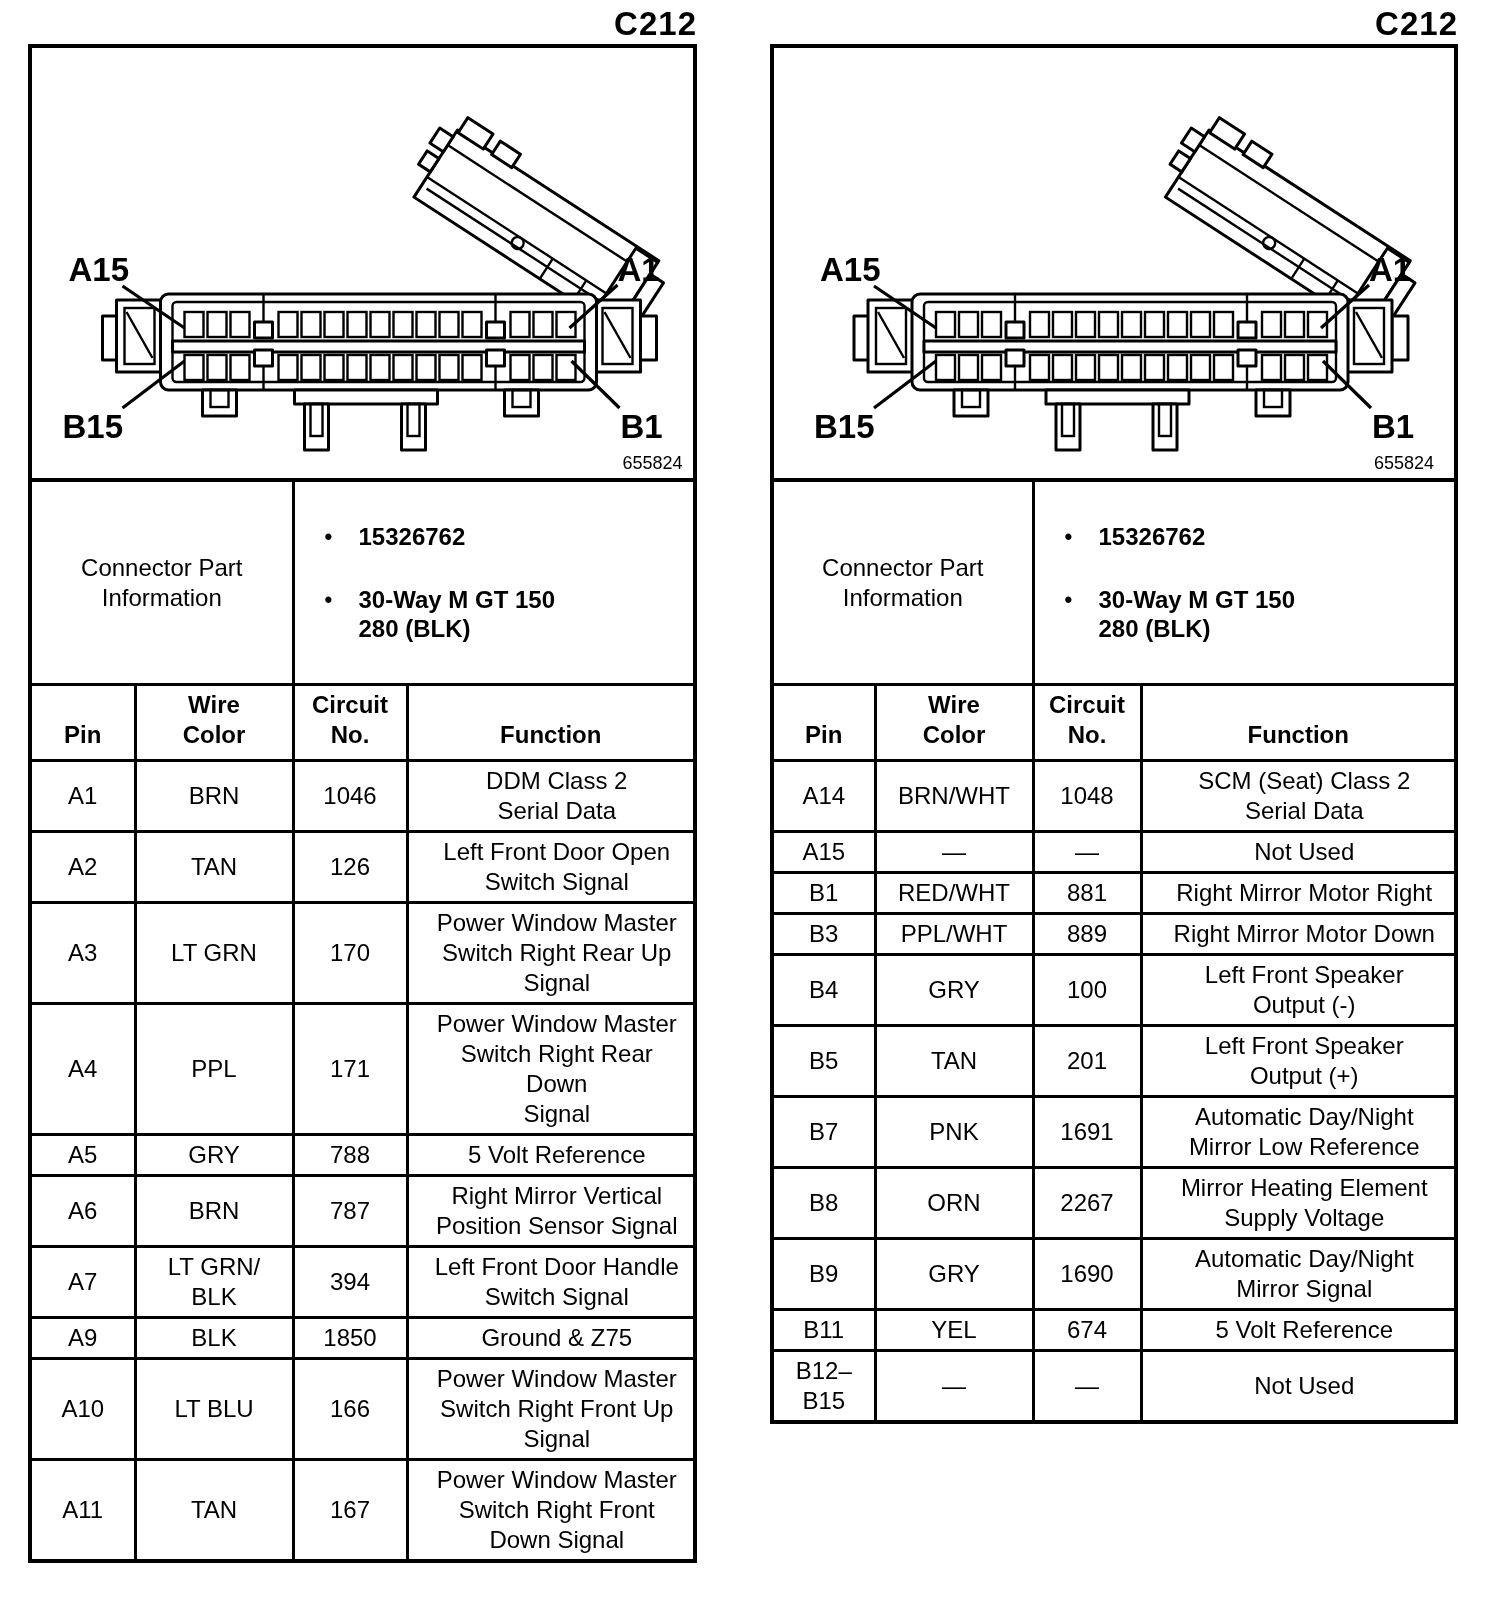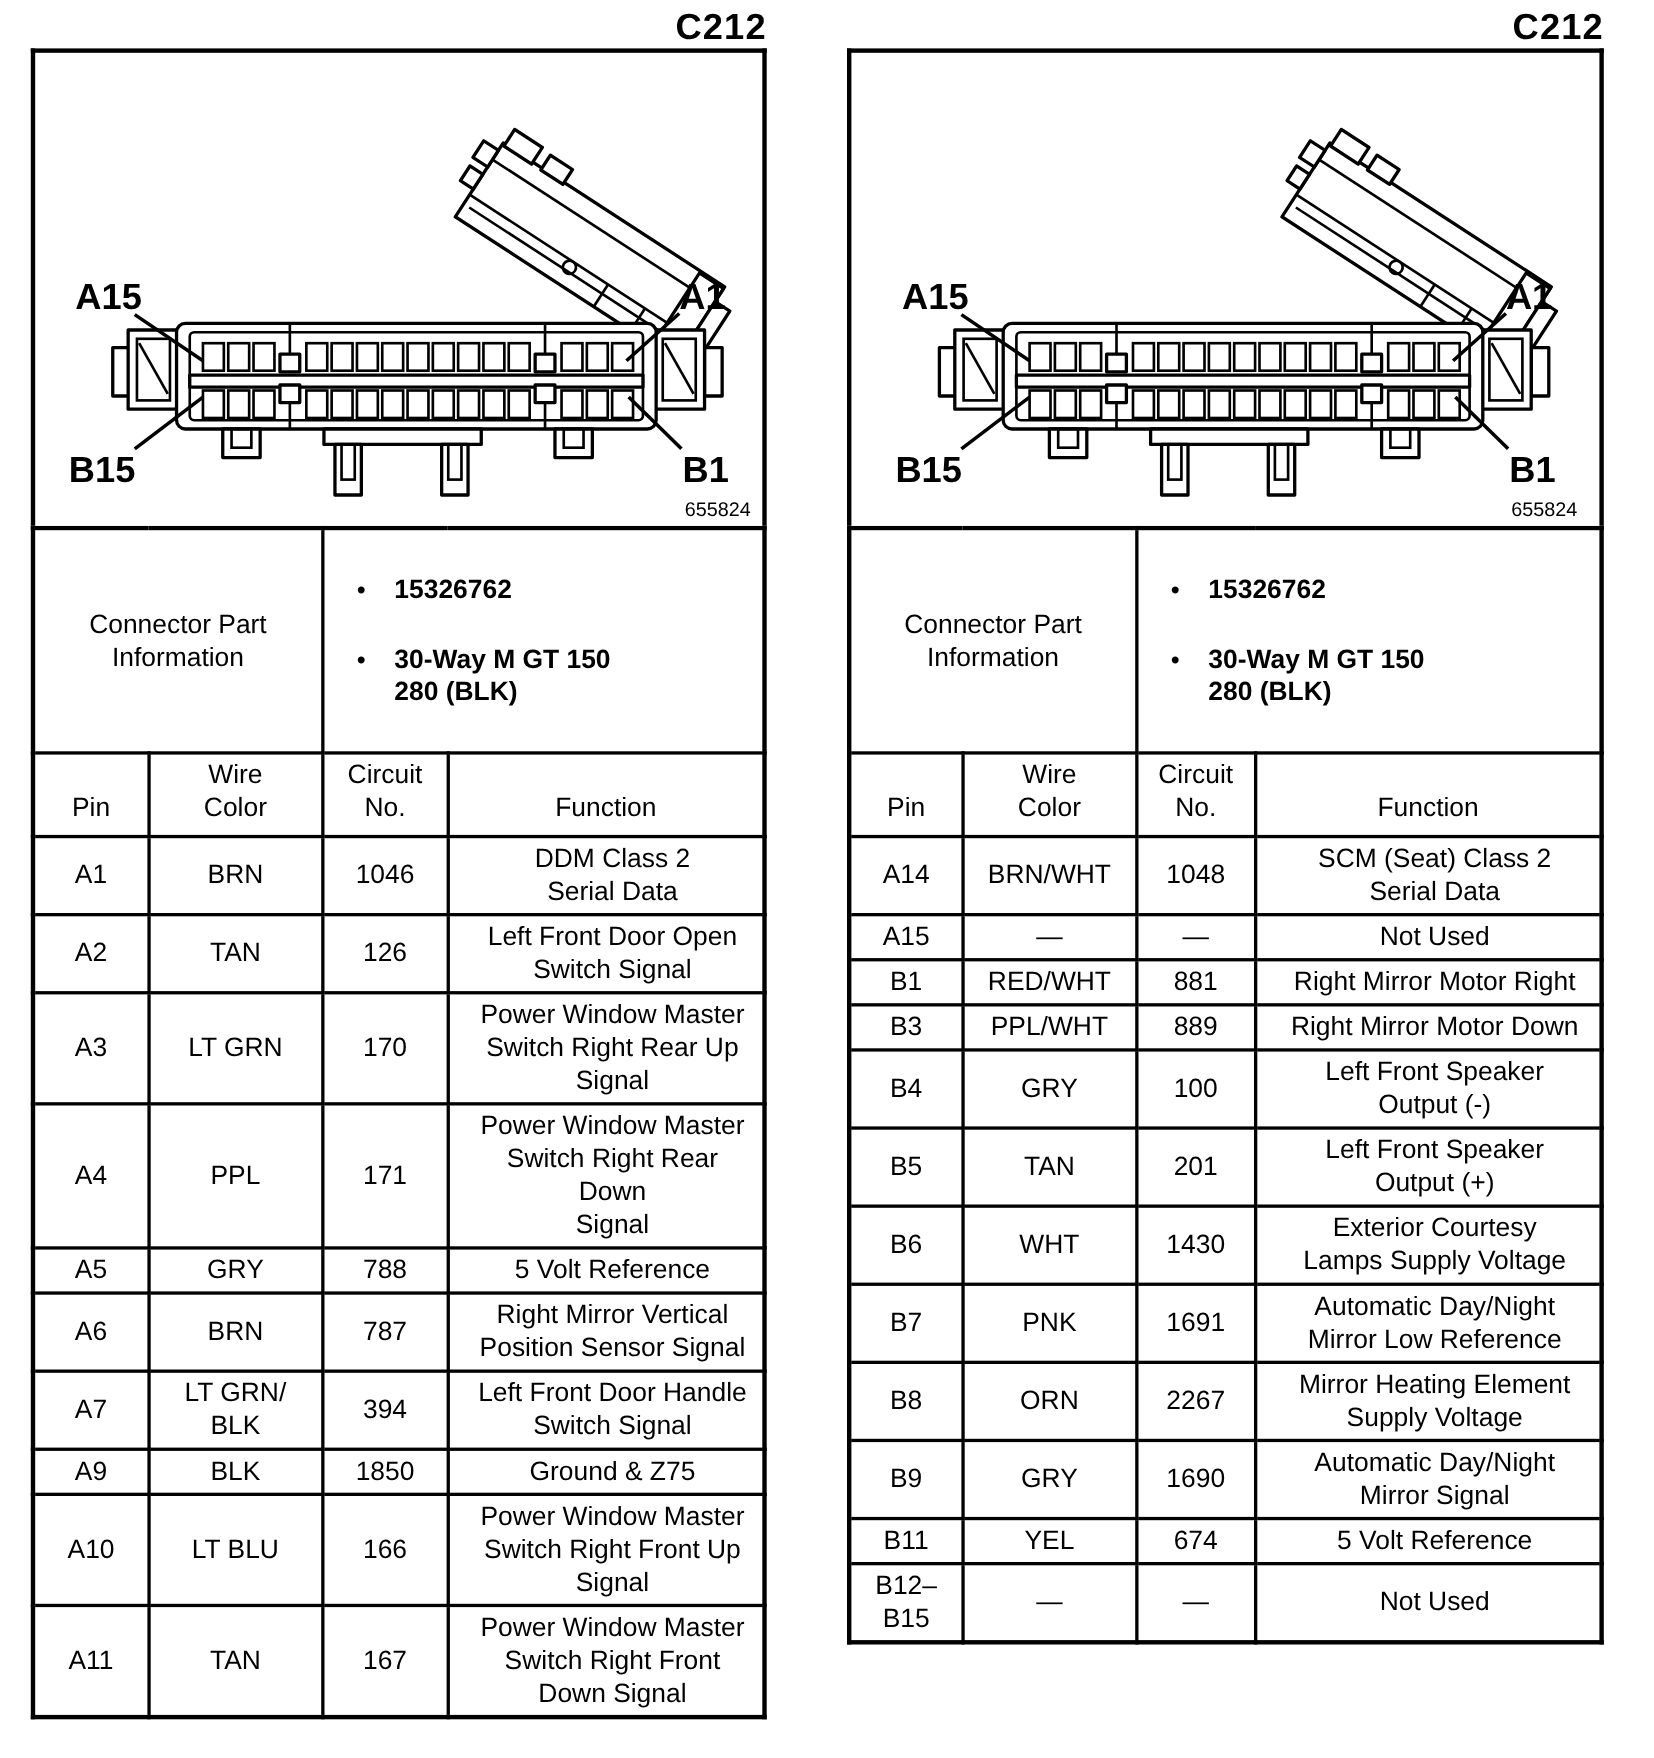--- a/index.html
+++ b/index.html
@@ -32,21 +32,21 @@
   table.pinout {
     border-collapse:collapse; width:100%; table-layout:fixed;
     border:4px solid #000;
   }
   .pinout th, .pinout td {
     border:3px solid #000; background:#fff;
     font-size:24px; line-height:30px;
     padding:4px 6px; text-align:center; vertical-align:middle;
     white-space:pre-line; overflow:hidden;
   }
-  .pinout th { font-weight:normal; vertical-align:bottom; padding-bottom:9px; }
+  .pinout th { font-weight:bold; vertical-align:bottom; padding-bottom:9px; }
   .pinout td.c-func { text-align:center; padding-left:20px; padding-right:8px; }
 
   .pi-label {
     font-weight:normal; font-size:24px; line-height:29px;
     text-align:center; vertical-align:middle;
   }
   td.pi-bullets { text-align:left; padding:8px 4px 8px 30px; vertical-align:middle; }
   .bullet-item { display:flex; align-items:flex-start; font-weight:bold; font-size:24px; line-height:29px; margin:2px 0; }
   .bullet-dot  { width:34px; flex:0 0 34px; font-size:22px; }
   .bullet-text { white-space:pre-line; }
@@ -341,27 +341,20 @@
 Output (-)</td>
         </tr>
         <tr>
           <td class="c-pin">B5</td>
           <td class="c-wire">TAN</td>
           <td class="c-circ">201</td>
           <td class="c-func">Left Front Speaker
 Output (+)</td>
         </tr>
         <tr>
-          <td class="c-pin">B6</td>
-          <td class="c-wire">WHT</td>
-          <td class="c-circ">1430</td>
-          <td class="c-func">Exterior Courtesy
-Lamps Supply Voltage</td>
-        </tr>
-        <tr>
           <td class="c-pin">B7</td>
           <td class="c-wire">PNK</td>
           <td class="c-circ">1691</td>
           <td class="c-func">Automatic Day/Night
 Mirror Low Reference</td>
         </tr>
         <tr>
           <td class="c-pin">B8</td>
           <td class="c-wire">ORN</td>
           <td class="c-circ">2267</td>

